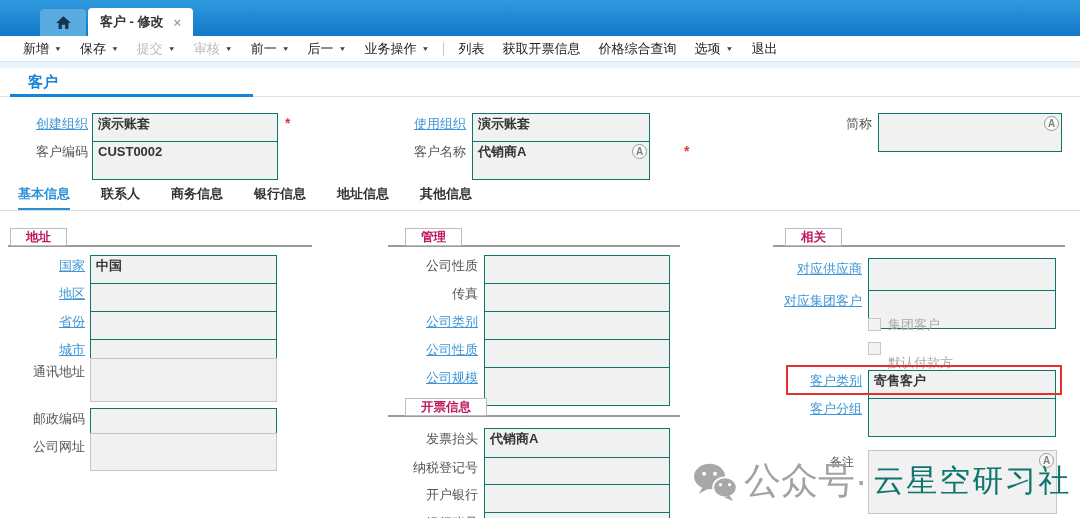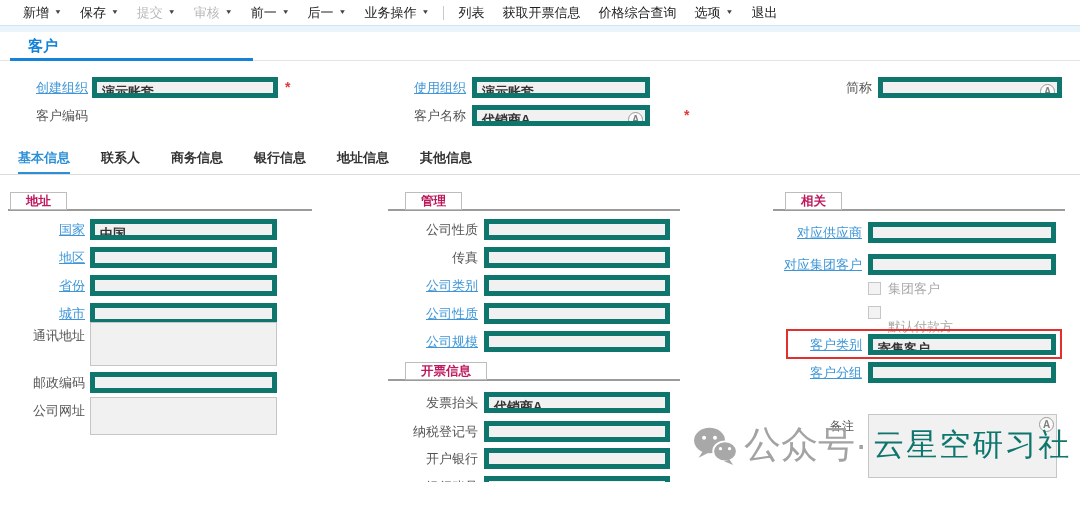--- a/index.html
+++ b/index.html
@@ -25,21 +25,21 @@
   .strip { height:6px; background:#eaf4fb; }
 
   
   .content { position:relative; height:450px; background:#fff; overflow:hidden; }
   .page-title { position:absolute; left:28px; top:5px; font-size:15px; font-weight:bold; color:#1583d7; }
   .title-bar { position:absolute; left:10px; top:26px; width:243px; height:3px; background:#1583d7; z-index:2; }
   .hline { position:absolute; background:#e3e3e3; height:1px; }
 
   .lab { position:absolute; font-size:13px; color:#555; text-align:right; line-height:21px; white-space:nowrap; }
   .lab.link, .link { color:#3e96d8; text-decoration:underline; cursor:pointer; }
-  .ro { position:absolute; height:21px; background:#f1f1f1; border:5px solid #0f766e;
+  .ro { position:absolute; height:39px; background:#f1f1f1; border:1px solid #0f766e;
         font-size:13px; font-weight:600; color:#333; line-height:19px; padding:0 5px; overflow:hidden; }
   .ta { position:absolute; background:#f1f1f1; border:1px solid #c6c6c6; font-size:13px; color:#333; }
   .lang { position:absolute; right:2px; top:2px; width:15px; height:15px; border:1px solid #9a9a9a;
           border-radius:50%; color:#7f7f7f; font-size:10px; font-weight:bold; line-height:13px;
           text-align:center; background:#fafafa; cursor:pointer; }
   .req { position:absolute; color:#e03a3a; font-size:14px; font-weight:bold; }
 
   
   .subtabs { position:absolute; left:18px; top:117px; display:flex; gap:31px; font-size:13px; font-weight:600; }
   .stab { color:#333; padding-bottom:5px; cursor:pointer; }
@@ -59,20 +59,31 @@
   .watermark { position:absolute; left:692px; top:388px; display:flex; align-items:center;
                gap:6px; z-index:5; pointer-events:none; color:#a3a3a3; }
   .wm-prefix { font-size:37px; }
   .wm-suffix { font-size:31px; letter-spacing:2px; color:#0f766e; }
 </style>
 </head>
 <body>
 
 <div class="screen">
 
+  <div class="tabbar">
+    <div class="home-tab">
+      <svg width="17" height="15" viewBox="0 0 16 14">
+        <path d="M8 1 L15 7.5 H12.6 V13 H9.6 V9.2 H6.4 V13 H3.4 V7.5 H1 Z" fill="#16344f"></path>
+      </svg>
+    </div>
+    <div class="doc-tab">
+      <span>客户 - 修改</span>
+      <span class="tab-close">×</span>
+    </div>
+  </div>
 
   <div class="toolbar">
     <div class="tbi">
         <span>新增</span>
         <span class="caret">▼</span>
       </div>
     <div class="tbi">
         <span>保存</span>
         <span class="caret">▼</span>
       </div>
@@ -126,20 +137,21 @@
     <div class="ro" style="left:92px;top:45px;width:186px;"><span>演示账套</span></div>
     <div class="req" style="left:285px;top:47px;">*</div>
 
     <div class="lab link" style="left:386px;top:45px;width:80px;">使用组织</div>
     <div class="ro" style="left:472px;top:45px;width:178px;"><span>演示账套</span></div>
 
     <div class="lab" style="left:802px;top:45px;width:70px;">简称</div>
     <div class="ro" style="left:878px;top:45px;width:184px;"><span></span><span class="lang">A</span></div>
 
     <div class="lab" style="left:10px;top:73px;width:78px;">客户编码</div>
+    <div class="ro" style="left:92px;top:73px;width:186px;"><span>CUST0002</span></div>
 
     <div class="lab" style="left:386px;top:73px;width:80px;">客户名称</div>
     <div class="ro" style="left:472px;top:73px;width:178px;"><span>代销商A</span><span class="lang">A</span></div>
     <div class="req" style="left:684px;top:75px;">*</div>
 
     <div class="subtabs">
       <div class="stab active">基本信息</div>
       <div class="stab">联系人</div>
       <div class="stab">商务信息</div>
       <div class="stab">银行信息</div>

